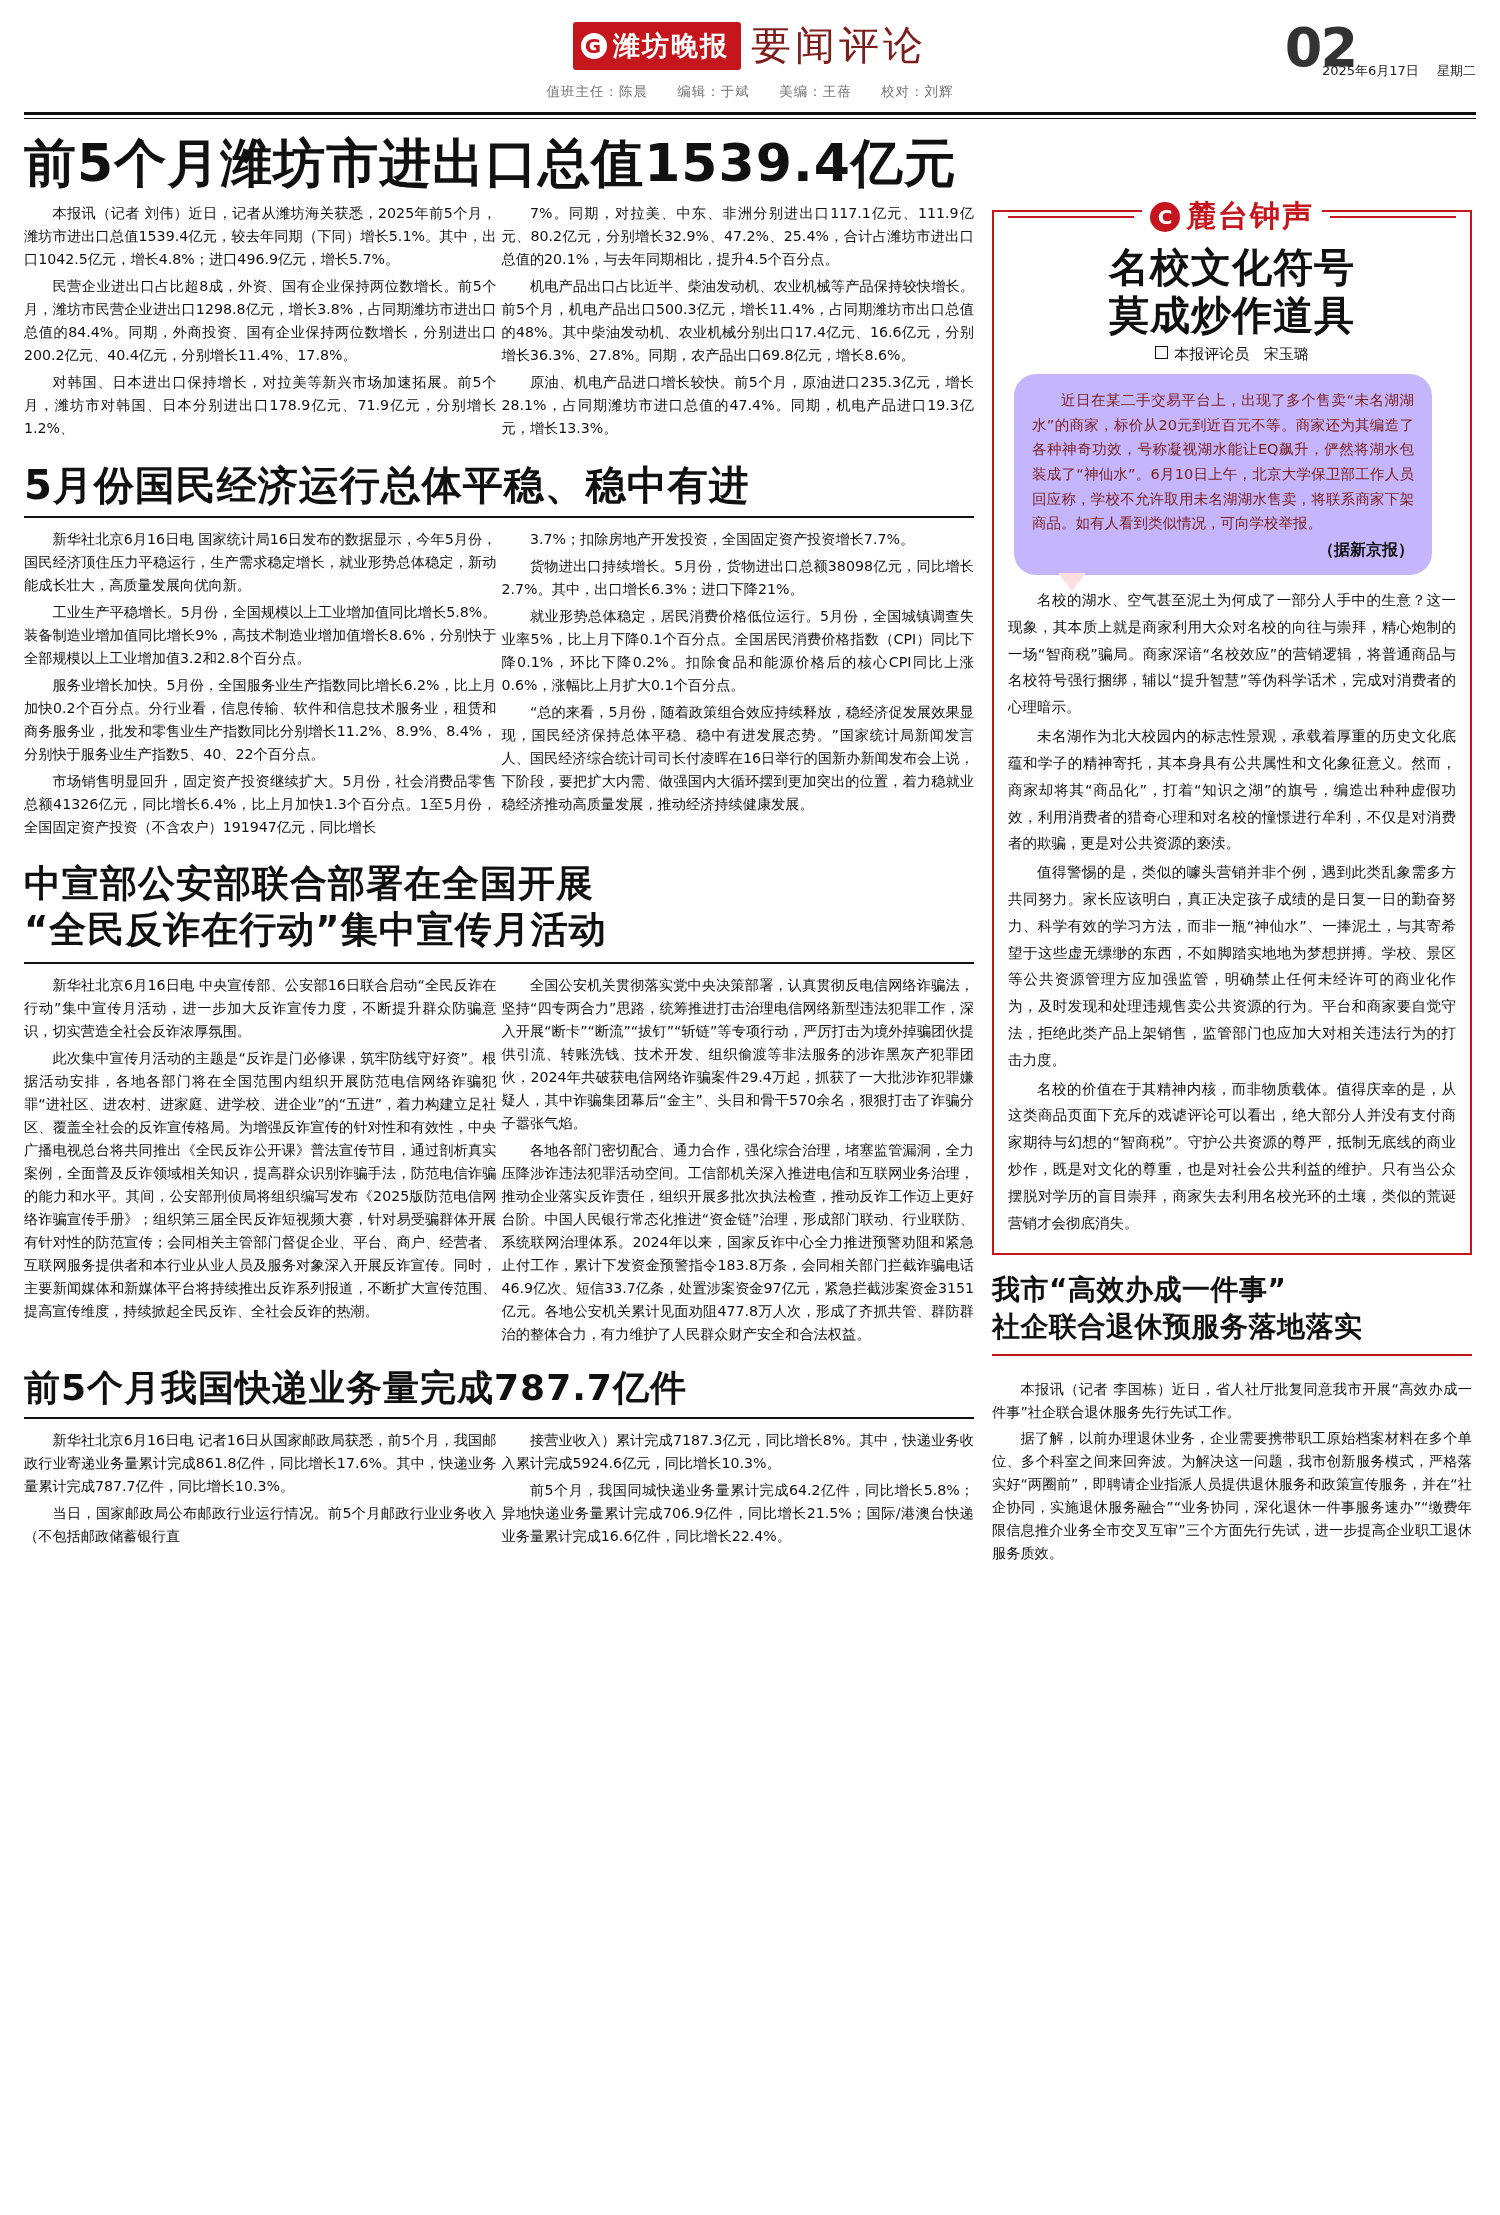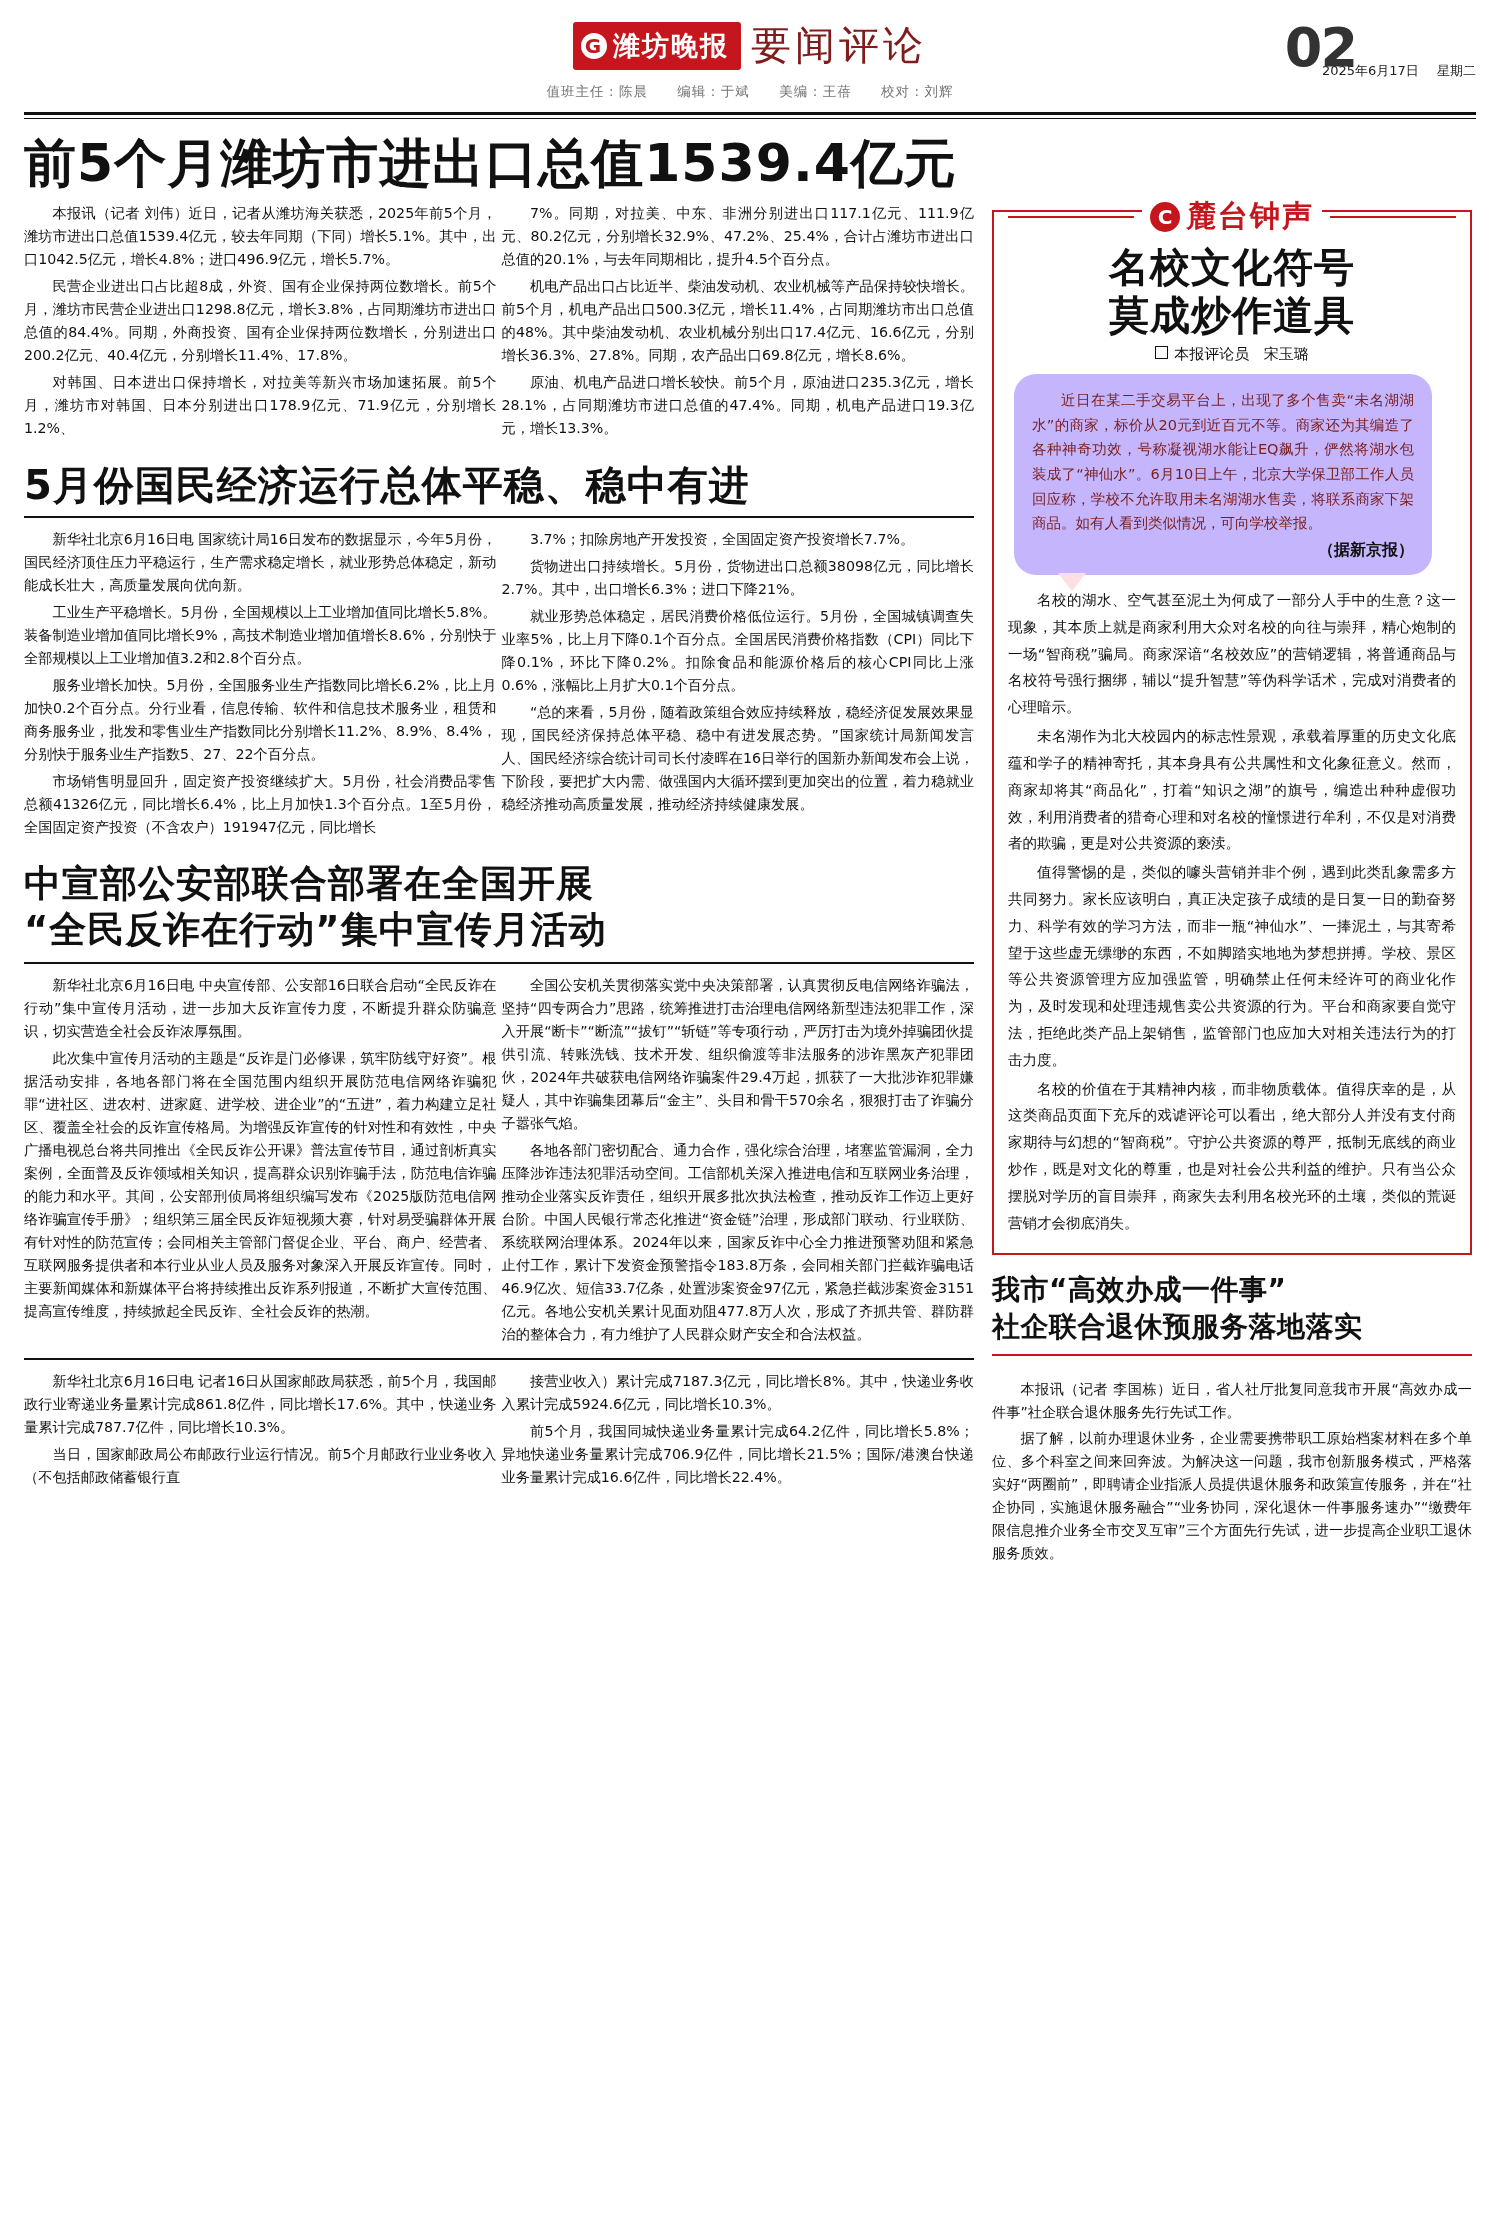--- a/index.html
+++ b/index.html
@@ -158,21 +158,21 @@
           <p class="bt">原油、机电产品进口增长较快。前5个月，原油进口235.3亿元，增长28.1%，占同期潍坊市进口总值的47.4%。同期，机电产品进口19.3亿元，增长13.3%。</p>
         </div>
       </div>
 
       <h2 class="hl2" style="margin-left:0;margin-right:0;margin-top:18px;">5月份国民经济运行总体平稳、稳中有进</h2>
       <div class="sep-line" style="margin-left:0;margin-right:0;"></div>
       <div class="leftcols">
         <div class="col">
           <p class="bt">新华社北京6月16日电 国家统计局16日发布的数据显示，今年5月份，国民经济顶住压力平稳运行，生产需求稳定增长，就业形势总体稳定，新动能成长壮大，高质量发展向优向新。</p>
           <p class="bt">工业生产平稳增长。5月份，全国规模以上工业增加值同比增长5.8%。装备制造业增加值同比增长9%，高技术制造业增加值增长8.6%，分别快于全部规模以上工业增加值3.2和2.8个百分点。</p>
-          <p class="bt">服务业增长加快。5月份，全国服务业生产指数同比增长6.2%，比上月加快0.2个百分点。分行业看，信息传输、软件和信息技术服务业，租赁和商务服务业，批发和零售业生产指数同比分别增长11.2%、8.9%、8.4%，分别快于服务业生产指数5、27、22个百分点。</p>
+          <p class="bt">服务业增长加快。5月份，全国服务业生产指数同比增长6.2%，比上月加快0.2个百分点。分行业看，信息传输、软件和信息技术服务业，租赁和商务服务业，批发和零售业生产指数同比分别增长11.2%、8.9%、8.4%，分别快于服务业生产指数5、40、22个百分点。</p>
           <p class="bt">市场销售明显回升，固定资产投资继续扩大。5月份，社会消费品零售总额41326亿元，同比增长6.4%，比上月加快1.3个百分点。1至5月份，全国固定资产投资（不含农户）191947亿元，同比增长</p>
         </div>
         <div class="col">
           <p class="bt">3.7%；扣除房地产开发投资，全国固定资产投资增长7.7%。</p>
           <p class="bt">货物进出口持续增长。5月份，货物进出口总额38098亿元，同比增长2.7%。其中，出口增长6.3%；进口下降21%。</p>
           <p class="bt">就业形势总体稳定，居民消费价格低位运行。5月份，全国城镇调查失业率5%，比上月下降0.1个百分点。全国居民消费价格指数（CPI）同比下降0.1%，环比下降0.2%。扣除食品和能源价格后的核心CPI同比上涨0.6%，涨幅比上月扩大0.1个百分点。</p>
           <p class="bt">“总的来看，5月份，随着政策组合效应持续释放，稳经济促发展效果显现，国民经济保持总体平稳、稳中有进发展态势。”国家统计局新闻发言人、国民经济综合统计司司长付凌晖在16日举行的国新办新闻发布会上说，下阶段，要把扩大内需、做强国内大循环摆到更加突出的位置，着力稳就业稳经济推动高质量发展，推动经济持续健康发展。</p>
         </div>
       </div>
 
@@ -185,20 +185,21 @@
         <div class="col">
           <p class="bt">新华社北京6月16日电 中央宣传部、公安部16日联合启动“全民反诈在行动”集中宣传月活动，进一步加大反诈宣传力度，不断提升群众防骗意识，切实营造全社会反诈浓厚氛围。</p>
           <p class="bt">此次集中宣传月活动的主题是“反诈是门必修课，筑牢防线守好资”。根据活动安排，各地各部门将在全国范围内组织开展防范电信网络诈骗犯罪“进社区、进农村、进家庭、进学校、进企业”的“五进”，着力构建立足社区、覆盖全社会的反诈宣传格局。为增强反诈宣传的针对性和有效性，中央广播电视总台将共同推出《全民反诈公开课》普法宣传节目，通过剖析真实案例，全面普及反诈领域相关知识，提高群众识别诈骗手法，防范电信诈骗的能力和水平。其间，公安部刑侦局将组织编写发布《2025版防范电信网络诈骗宣传手册》；组织第三届全民反诈短视频大赛，针对易受骗群体开展有针对性的防范宣传；会同相关主管部门督促企业、平台、商户、经营者、互联网服务提供者和本行业从业人员及服务对象深入开展反诈宣传。同时，主要新闻媒体和新媒体平台将持续推出反诈系列报道，不断扩大宣传范围、提高宣传维度，持续掀起全民反诈、全社会反诈的热潮。</p>
         </div>
         <div class="col">
           <p class="bt">全国公安机关贯彻落实党中央决策部署，认真贯彻反电信网络诈骗法，坚持“四专两合力”思路，统筹推进打击治理电信网络新型违法犯罪工作，深入开展“断卡”“断流”“拔钉”“斩链”等专项行动，严厉打击为境外掉骗团伙提供引流、转账洗钱、技术开发、组织偷渡等非法服务的涉诈黑灰产犯罪团伙，2024年共破获电信网络诈骗案件29.4万起，抓获了一大批涉诈犯罪嫌疑人，其中诈骗集团幕后“金主”、头目和骨干570余名，狠狠打击了诈骗分子嚣张气焰。</p>
           <p class="bt">各地各部门密切配合、通力合作，强化综合治理，堵塞监管漏洞，全力压降涉诈违法犯罪活动空间。工信部机关深入推进电信和互联网业务治理，推动企业落实反诈责任，组织开展多批次执法检查，推动反诈工作迈上更好台阶。中国人民银行常态化推进“资金链”治理，形成部门联动、行业联防、系统联网治理体系。2024年以来，国家反诈中心全力推进预警劝阻和紧急止付工作，累计下发资金预警指令183.8万条，会同相关部门拦截诈骗电话46.9亿次、短信33.7亿条，处置涉案资金97亿元，紧急拦截涉案资金3151亿元。各地公安机关累计见面劝阻477.8万人次，形成了齐抓共管、群防群治的整体合力，有力维护了人民群众财产安全和合法权益。</p>
         </div>
       </div>
 
+      <h2 class="hl4" style="margin-left:0;margin-right:0;margin-top:16px;">前5个月我国快递业务量完成787.7亿件</h2>
       <div class="sep-line" style="margin-left:0;margin-right:0;"></div>
       <div class="leftcols">
         <div class="col">
           <p class="bt">新华社北京6月16日电 记者16日从国家邮政局获悉，前5个月，我国邮政行业寄递业务量累计完成861.8亿件，同比增长17.6%。其中，快递业务量累计完成787.7亿件，同比增长10.3%。</p>
           <p class="bt">当日，国家邮政局公布邮政行业运行情况。前5个月邮政行业业务收入（不包括邮政储蓄银行直</p>
         </div>
         <div class="col">
           <p class="bt">接营业收入）累计完成7187.3亿元，同比增长8%。其中，快递业务收入累计完成5924.6亿元，同比增长10.3%。</p>
           <p class="bt">前5个月，我国同城快递业务量累计完成64.2亿件，同比增长5.8%；异地快递业务量累计完成706.9亿件，同比增长21.5%；国际/港澳台快递业务量累计完成16.6亿件，同比增长22.4%。</p>
         </div>

